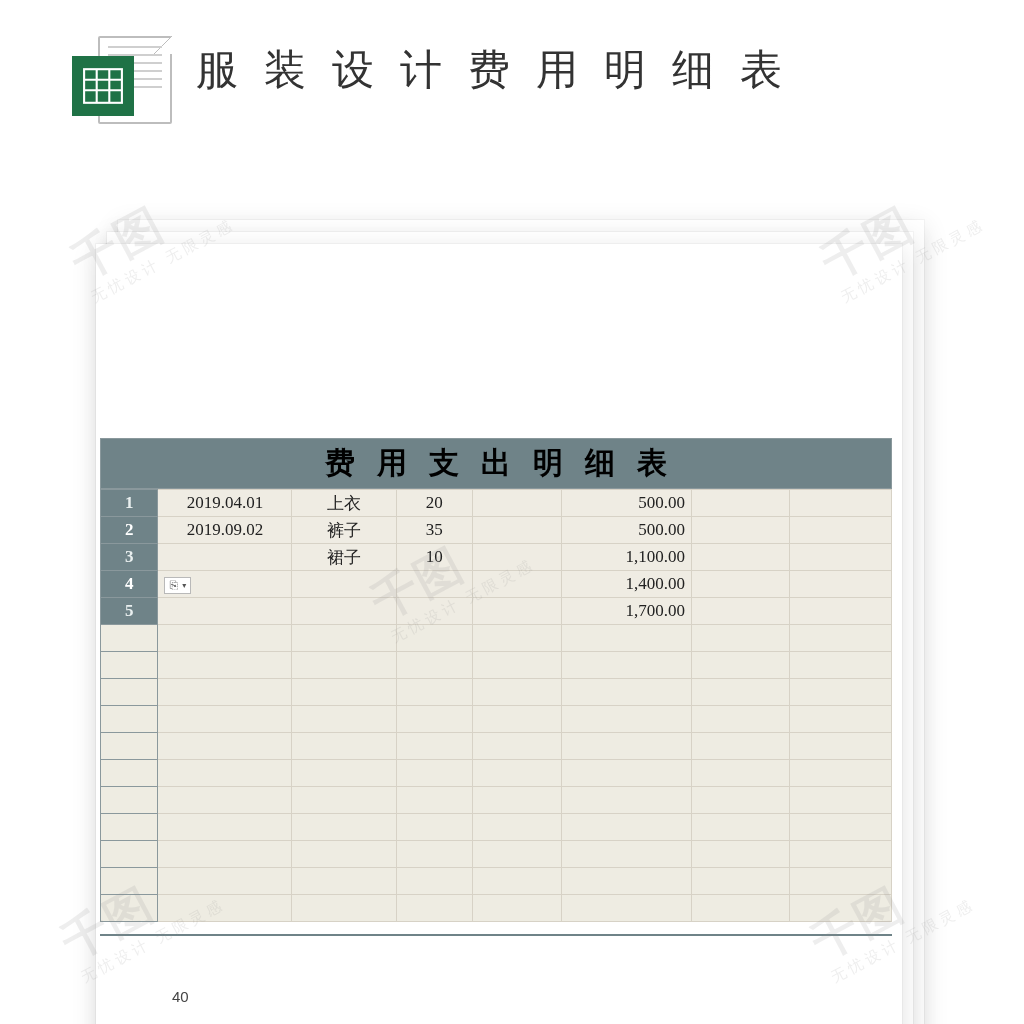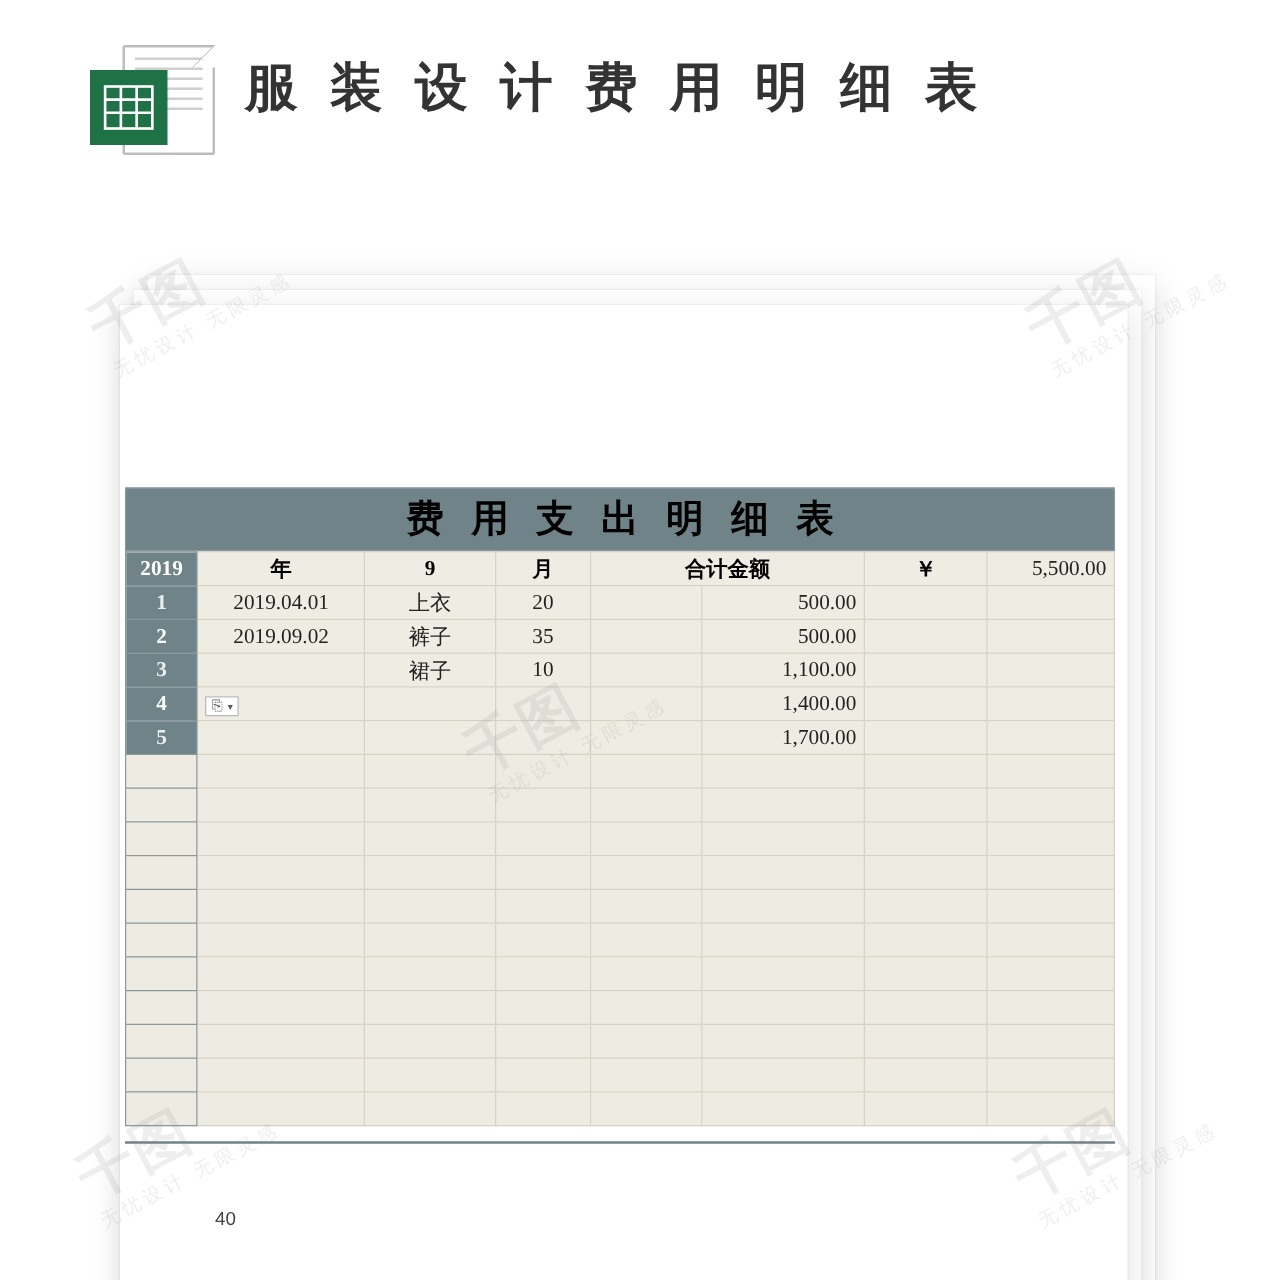--- a/index.html
+++ b/index.html
@@ -42,21 +42,21 @@
     position: absolute; left: 0; top: 20px;
     width: 62px; height: 60px;
     background: #1f7246;
     display: flex; align-items: center; justify-content: center;
   }
   .excel-icon .badge svg { width: 42px; height: 42px; }
 
   .header-text { flex: 1; padding-top: 6px; }
   .title {
     font-size: 42px;
-    font-weight: 700;
+    font-weight: 400;
     color: #333;
     letter-spacing: 26px;
   }
   .subtitle {
     margin-top: 18px;
     font-size: 21px;
     color: #9e9e9e;
     letter-spacing: 1px;
   }
 
@@ -81,20 +81,21 @@
   .sheet-title {
     background: #6f8388;
     color: #000;
     font-family: "SimSun", serif;
     font-size: 30px;
     font-weight: 700;
     text-align: center;
     letter-spacing: 22px;
     padding: 4px 0 4px 22px;
     border: 1px solid #8a989c;
+    margin-top: 48px;
   }
   table.grid {
     width: 100%;
     border-collapse: collapse;
     table-layout: fixed;
     font-family: "SimSun", serif;
     font-size: 17px;
   }
   table.grid col.c-idx { width: 54px; }
   table.grid col.c-date { width: 126px; }
@@ -217,29 +218,20 @@
           <col class="c-date">
           <col class="c-item">
           <col class="c-qty">
         <col class="c-size">
           <col class="c-amt">
           <col class="c-agent">
           <col class="c-note">
       </colgroup>
 
       <tbody>
-          <tr>
-        <td class="rowhead">2019</td>
-        <th class="colhead">年</th>
-        <th class="colhead">9</th>
-        <th class="colhead">月</th>
-        <th class="colhead" colspan="2">合计金额</th>
-        <th class="colhead">￥</th>
-        <td class="rt">5,500.00</td>
-      </tr>
 
 
       </tbody>
         <tbody id="data-rows">
           <tr>
             <td class="rowhead light">1</td>
             <td>2019.04.01</td>
             <td>上衣</td>
             <td>20</td>
             <td></td>

